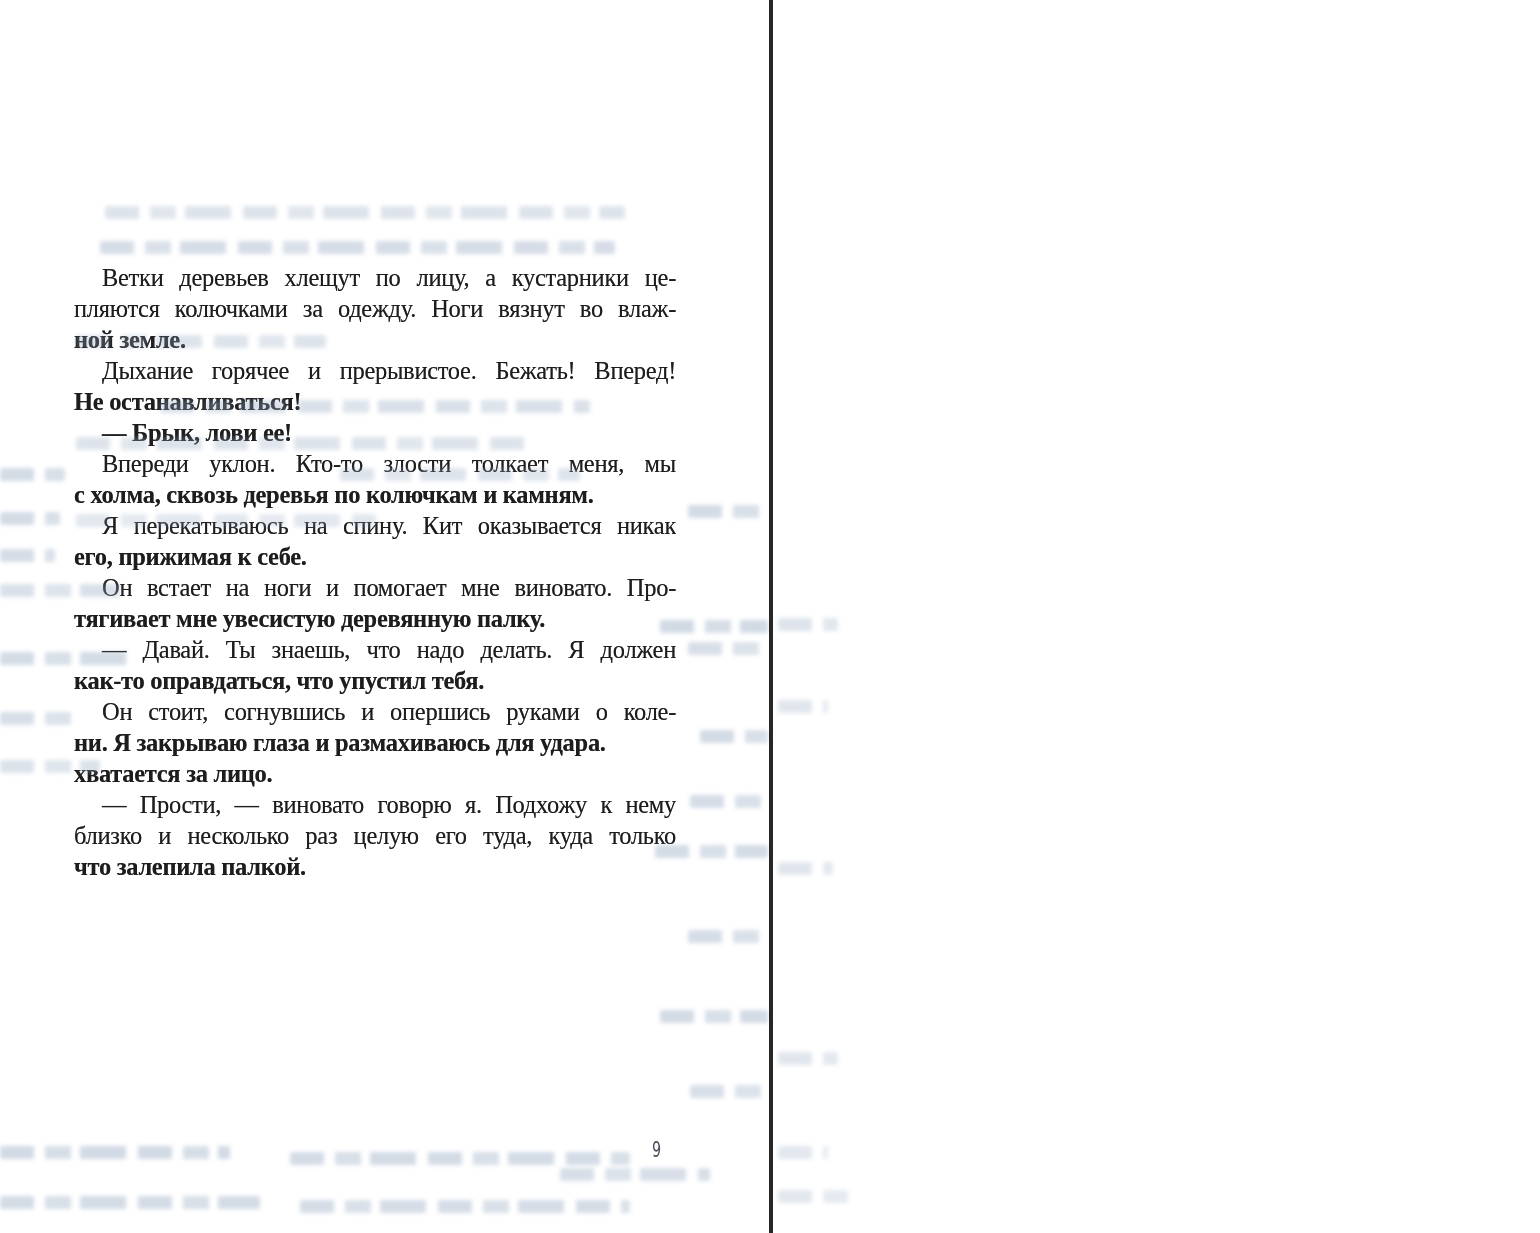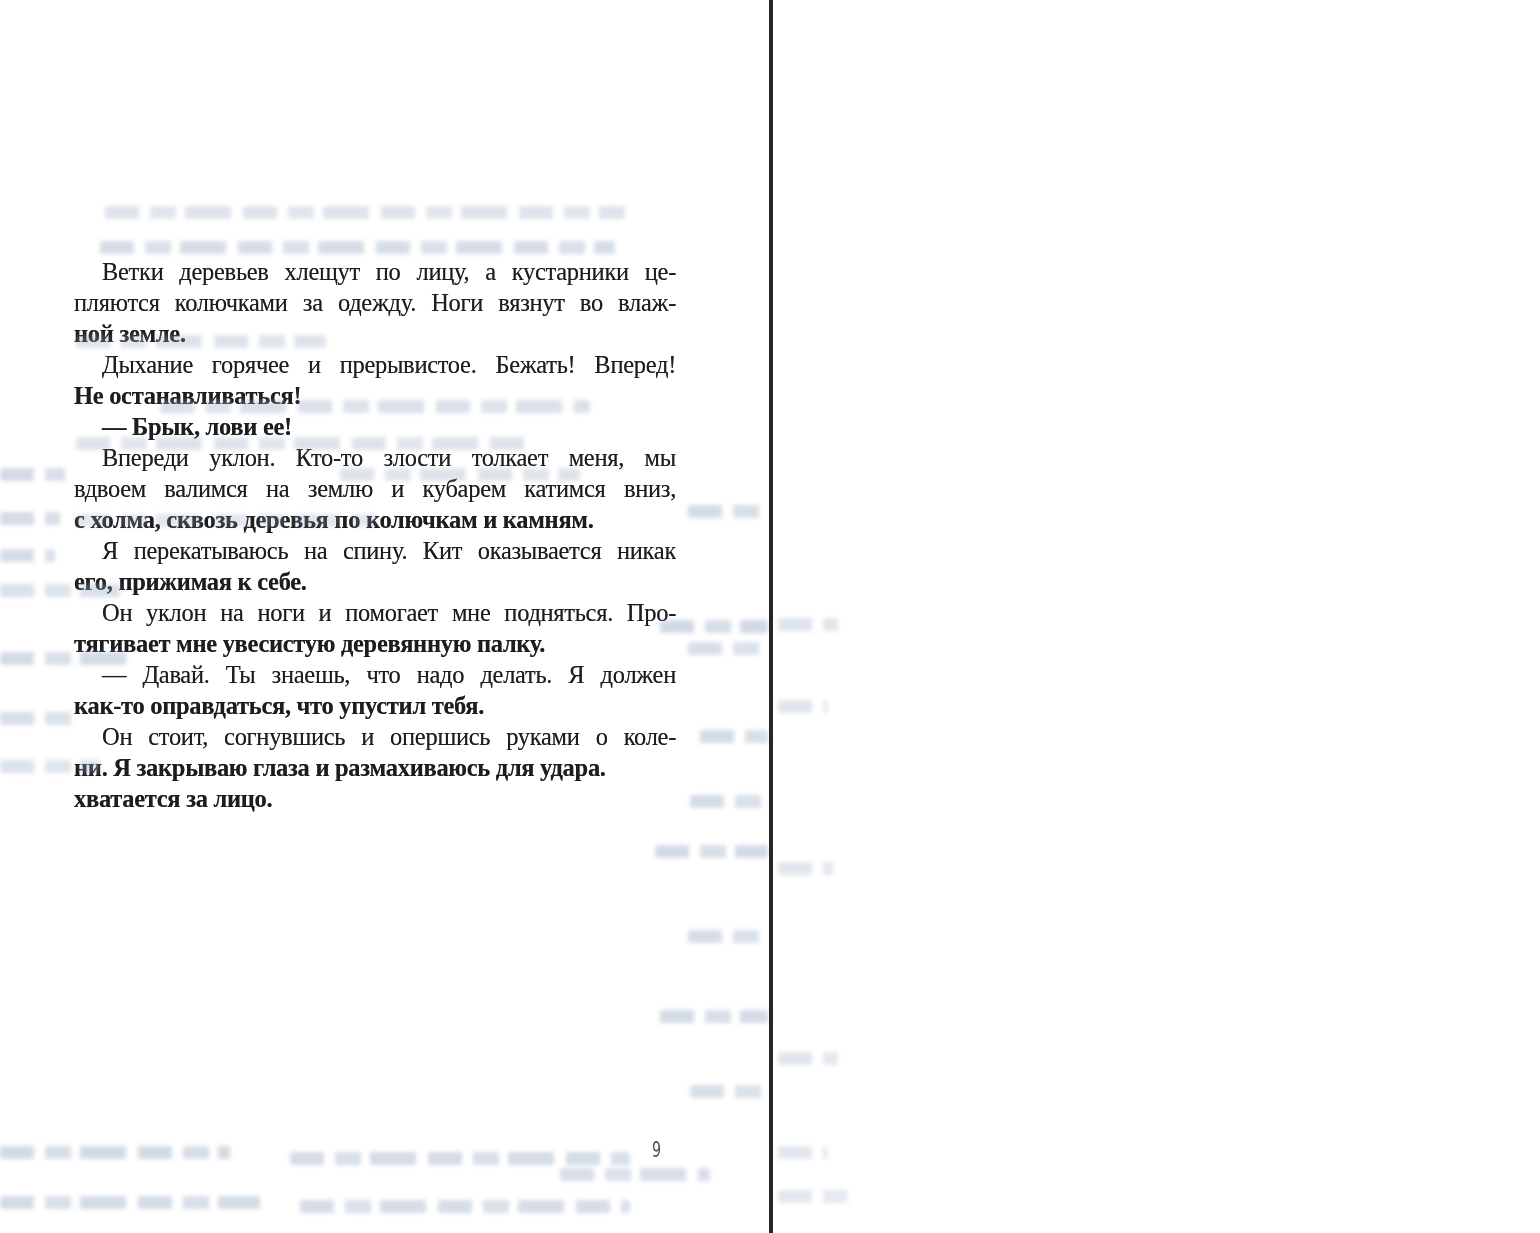--- a/index.html
+++ b/index.html
@@ -21,21 +21,21 @@
   }
   .textcol{
     position:absolute;
     width:602px;
     font-size:24.5px;
     line-height:31px;
     letter-spacing:-0.3px;
     text-align:justify;
     text-shadow:0 0 0.4px rgba(0,0,0,0.55);
   }
-  .textcol-left{left:74px;top:256px;}
+  .textcol-left{left:74px;top:262px;}
   .para{margin:0;}
   .line{
     height:31px;
     overflow:hidden;
     text-align:justify;
     text-align-last:justify;
     white-space:normal;
   }
   .line.noj{text-align-last:left;font-weight:bold;}
   .line.ind{text-indent:28px;}
@@ -74,43 +74,47 @@
         </div>
         <div class="para">
           <div class="line ind">Дыхание горячее и прерывистое. Бежать! Вперед!</div>
           <div class="line noj">Не останавливаться!</div>
         </div>
         <div class="para">
           <div class="line ind noj">— Брык, лови ее!</div>
         </div>
         <div class="para">
           <div class="line ind">Впереди уклон. Кто-то злости толкает меня, мы</div>
-          <div class="line">вдвоем валимся на землю и кубарем катимся вниз,</div>
           <div class="line noj">с холма, сквозь деревья по колючкам и камням.</div>
         </div>
         <div class="para">
           <div class="line ind">Я перекатываюсь на спину. Кит оказывается никак</div>
         </div>
         <div class="para">
           <div class="line noj">его, прижимая к себе.</div>
         </div>
         <div class="para">
-          <div class="line ind">Он уклон на ноги и помогает мне подняться. Про-</div>
+          <div class="line ind">Он встает на ноги и помогает мне виновато. Про-</div>
           <div class="line noj">тягивает мне увесистую деревянную палку.</div>
         </div>
         <div class="para">
           <div class="line ind">— Давай. Ты знаешь, что надо делать. Я должен</div>
           <div class="line noj">как-то оправдаться, что упустил тебя.</div>
         </div>
         <div class="para">
           <div class="line ind">Он стоит, согнувшись и опершись руками о коле-</div>
           <div class="line noj">ни. Я закрываю глаза и размахиваюсь для удара.</div>
         </div>
         <div class="para">
           <div class="line noj">хватается за лицо.</div>
+        </div>
+        <div class="para">
+          <div class="line ind">— Прости, — виновато говорю я. Подхожу к нему</div>
+          <div class="line">близко и несколько раз целую его туда, куда только</div>
+          <div class="line noj">что залепила палкой.</div>
         </div>
       </div>
     <div class="pagenum pagenum-left">9</div>
 
     <div class="g" style="left:105px;top:206px;width:520px;opacity:.30"></div>
     <div class="g" style="left:100px;top:241px;width:515px;opacity:.38"></div>
     <div class="g" style="left:76px;top:335px;width:250px;opacity:.30"></div>
     <div class="g" style="left:160px;top:400px;width:430px;opacity:.34"></div>
     <div class="g" style="left:76px;top:437px;width:450px;opacity:.30"></div>
     <div class="g" style="left:0px;top:468px;width:65px;opacity:.40"></div>

